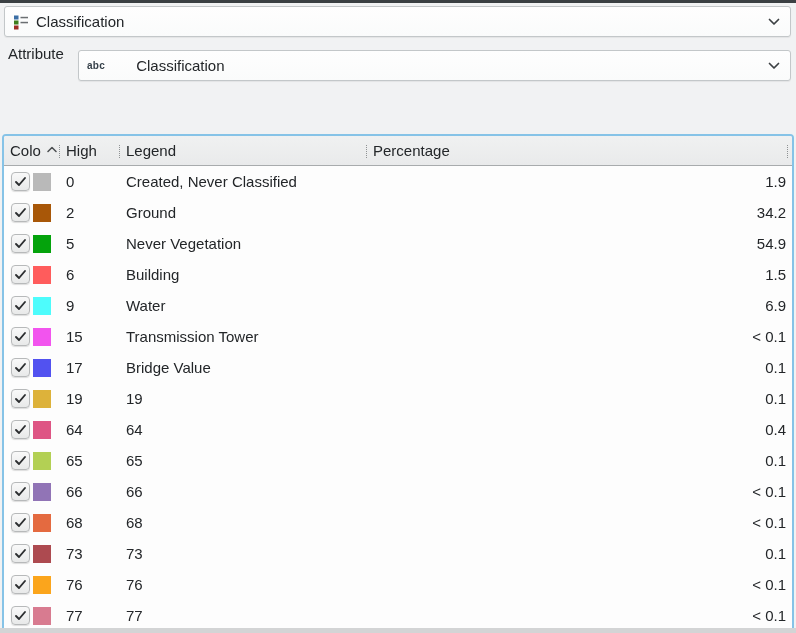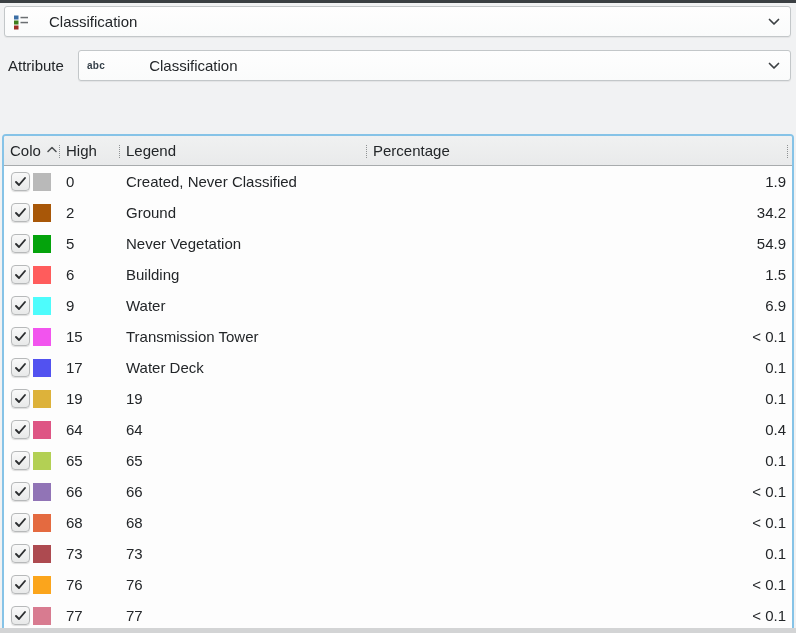--- a/index.html
+++ b/index.html
@@ -20,24 +20,24 @@
     background:linear-gradient(#fefefe,#fafbfb);
     border:1px solid #c3c7c9;
     border-radius:3px;
     padding:0 10px 0 8px;
     font-size:15px;
     box-shadow:0 1px 1px rgba(0,0,0,.06);
     cursor:pointer;
   }
   #renderer-combo { left:4px; top:6px; width:787px; height:31px; }
   #attribute-combo { left:78px; top:50px; width:713px; height:31px;gap:24px; }
-  .combo .label-text { margin-left:20px; white-space:nowrap; }
+  .combo .label-text { margin-left:7px; white-space:nowrap; }
   .combo .chev { margin-left:auto; flex:0 0 auto; display:flex; }
   .attr-label {
-    position:absolute; left:8px; top:50px; height:31px;
+    position:absolute; left:8px; top:38px; height:31px;
     display:flex; align-items:center; font-size:15px;
   }
   .abc-glyph { font-size:10px; font-weight:bold; color:#36414a; letter-spacing:.3px; }
 
   
   .cat-icon { width:16px; height:16px; flex:0 0 auto; }
 
   
   .table {
     position:absolute; left:2px; top:104px; width:792px; height:534px;
@@ -198,21 +198,21 @@
   </div>
 
   <div class="row">
     <span class="checkbox">
       <svg width="13" height="11" viewBox="0 0 13 11">
         <polyline points="2,6 5,9 11,2" fill="none" stroke="#2c2e30" stroke-width="1.9" stroke-linecap="round" stroke-linejoin="round"></polyline>
       </svg>
     </span>
     <span class="swatch" style="background: rgb(82, 82, 240);"></span>
     <span class="cell-value">17</span>
-    <span class="cell-legend">Water Deck</span>
+    <span class="cell-legend">Bridge Value</span>
     <span class="cell-percentage">0.1</span>
   </div>
 
   <div class="row">
     <span class="checkbox">
       <svg width="13" height="11" viewBox="0 0 13 11">
         <polyline points="2,6 5,9 11,2" fill="none" stroke="#2c2e30" stroke-width="1.9" stroke-linecap="round" stroke-linejoin="round"></polyline>
       </svg>
     </span>
     <span class="swatch" style="background: rgb(221, 178, 58);"></span>

